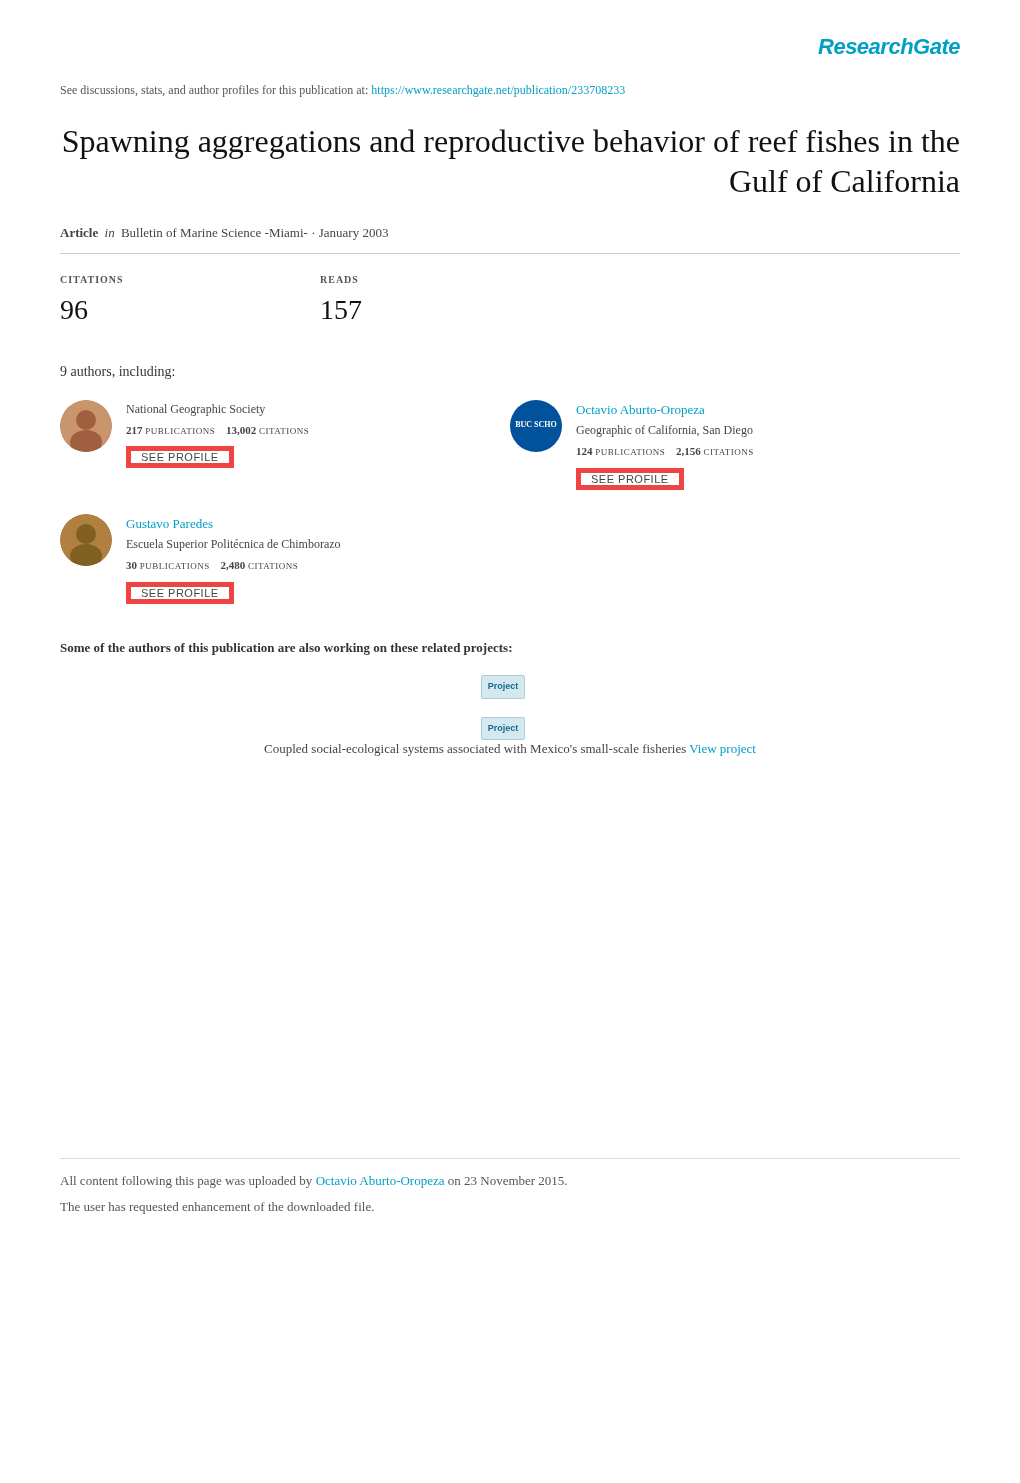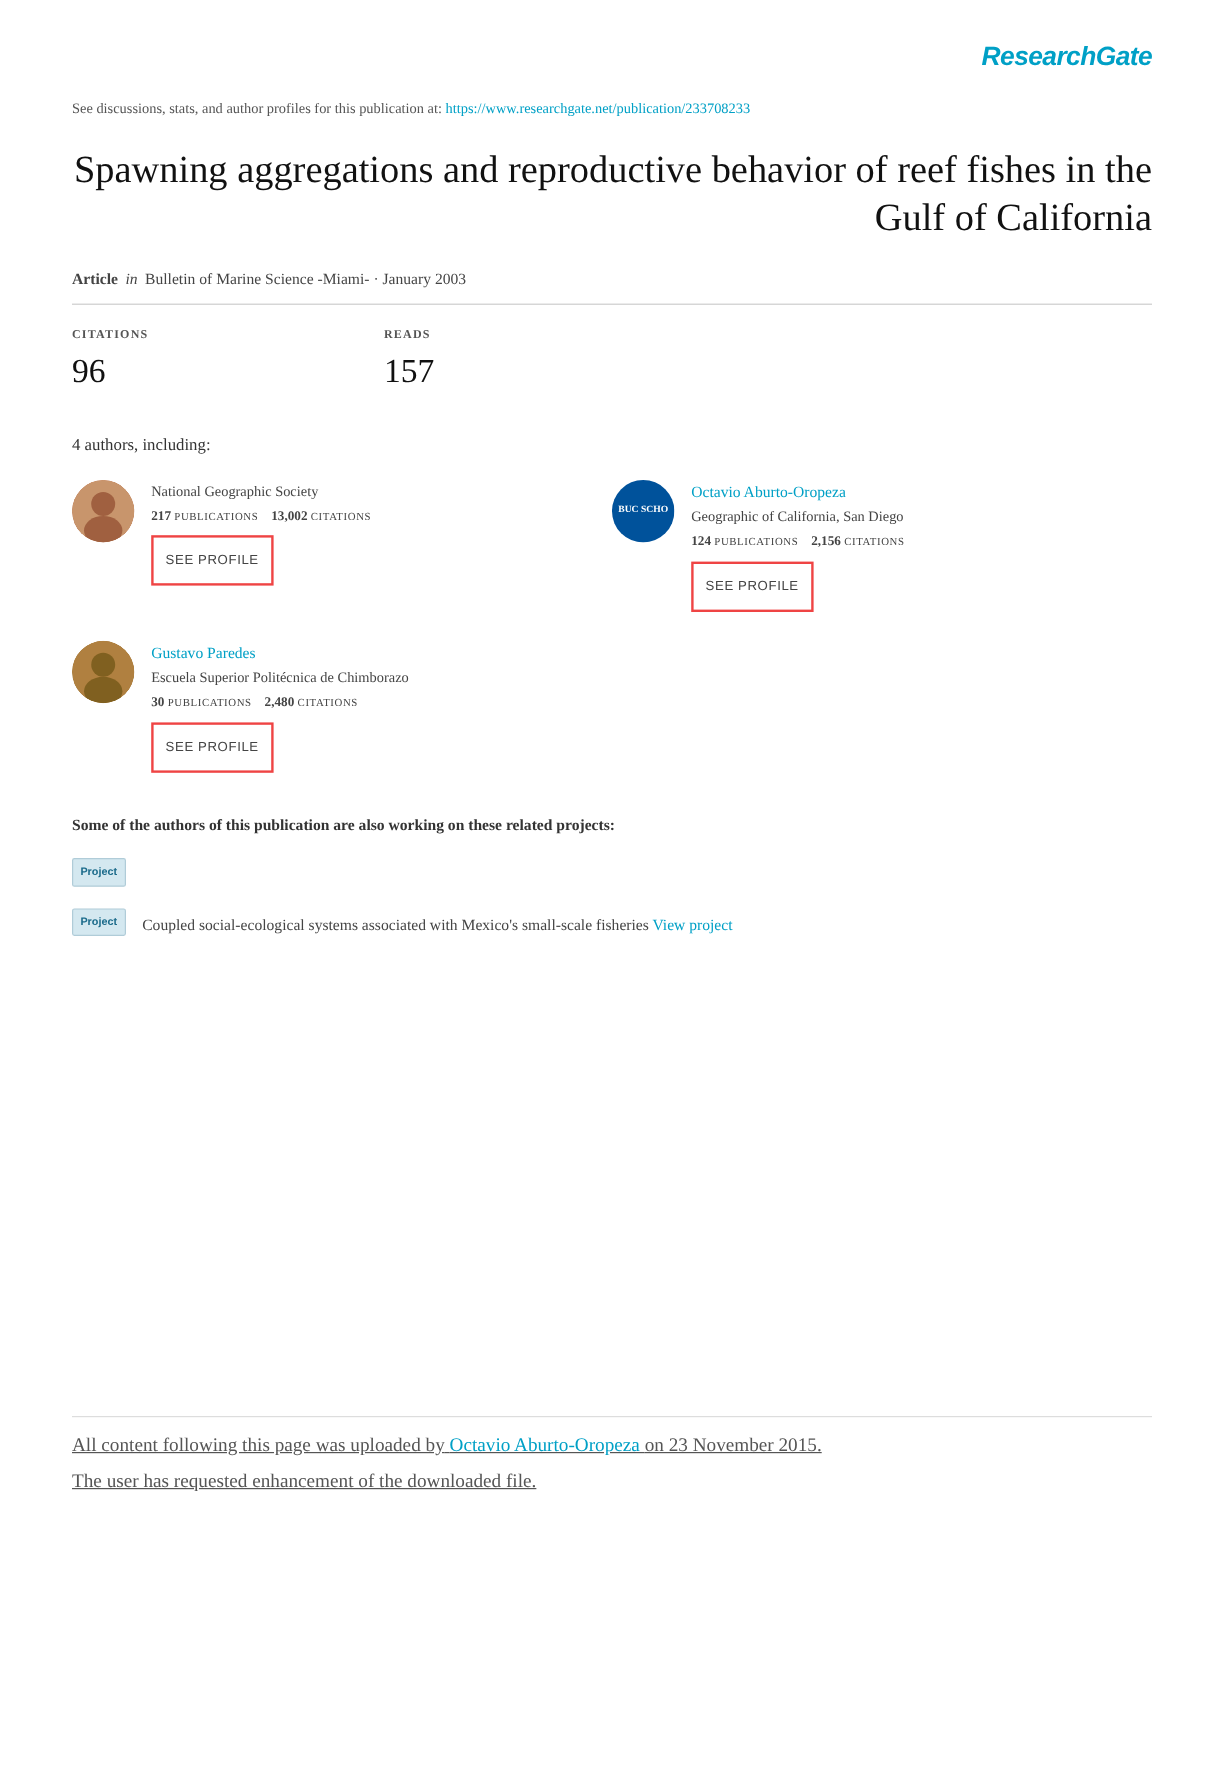--- a/index.html
+++ b/index.html
@@ -168,45 +168,46 @@
     }
     .author-stats .stat-word {
       font-size: 9px;
       text-transform: uppercase;
       letter-spacing: 0.5px;
       margin-right: 8px;
     }
 
     .see-profile-btn {
       display: inline-block;
-      border: 2px solid #ef4444;
+      border: 5px solid #ef4444;
       color: #444;
       font-size: 11px;
-      padding: 13px 10px;
+      padding: 0 10px;
       letter-spacing: 0.5px;
       cursor: pointer;
       background: #fff;
       text-transform: uppercase;
       font-family: Arial, sans-serif;
     }
 
     .related-projects-section {
       margin-top: 10px;
     }
     .related-projects-title {
       font-size: 13px;
       font-weight: bold;
       color: #333;
       margin-bottom: 18px;
     }
 
     .project-item {
       display: flex;
-      align-items: flex-end;
+      align-items: center;
       margin-bottom: 18px;
+      flex-direction: column;
     }
 
     .project-badge {
       background: #d4e8f0;
       color: #1a6a8a;
       font-size: 9px;
       font-weight: bold;
       padding: 4px 6px;
       border-radius: 2px;
       margin-right: 14px;
@@ -226,24 +227,23 @@
       color: #00a0c6;
       text-decoration: none;
     }
 
     .footer-area {
       margin-top: 400px;
       border-top: 1px solid #ddd;
       padding-top: 12px;
     }
     .footer-text {
-      font-size: 16px;
+      font-size: 13px;
       color: #555;
       margin-bottom: 6px;
-      text-decoration: underline;
     }
     .footer-text a {
       color: #00a0c6;
       text-decoration: none;
     }
 
     
     .face-circle {
       width: 52px;
       height: 52px;
@@ -292,21 +292,21 @@
     <span class="stat-label">CITATIONS</span>
     <span class="stat-value">96</span>
   </div>
   <div class="stat-block">
     <span class="stat-label">READS</span>
     <span class="stat-value">157</span>
   </div>
 </div>
 
 <div class="authors-section-title">
-  <span>4 authors, including:</span>
+  <span>9 authors, including:</span>
 </div>
 
 <div class="authors-grid">
 
   <div class="author-card">
     <div class="author-avatar">
       <div class="face-circle avatar-img-1">
         <svg width="52" height="52" viewBox="0 0 52 52">
           <circle cx="26" cy="26" r="26" fill="#c8956c"></circle>
           <circle cx="26" cy="20" r="10" fill="#a06040"></circle>

